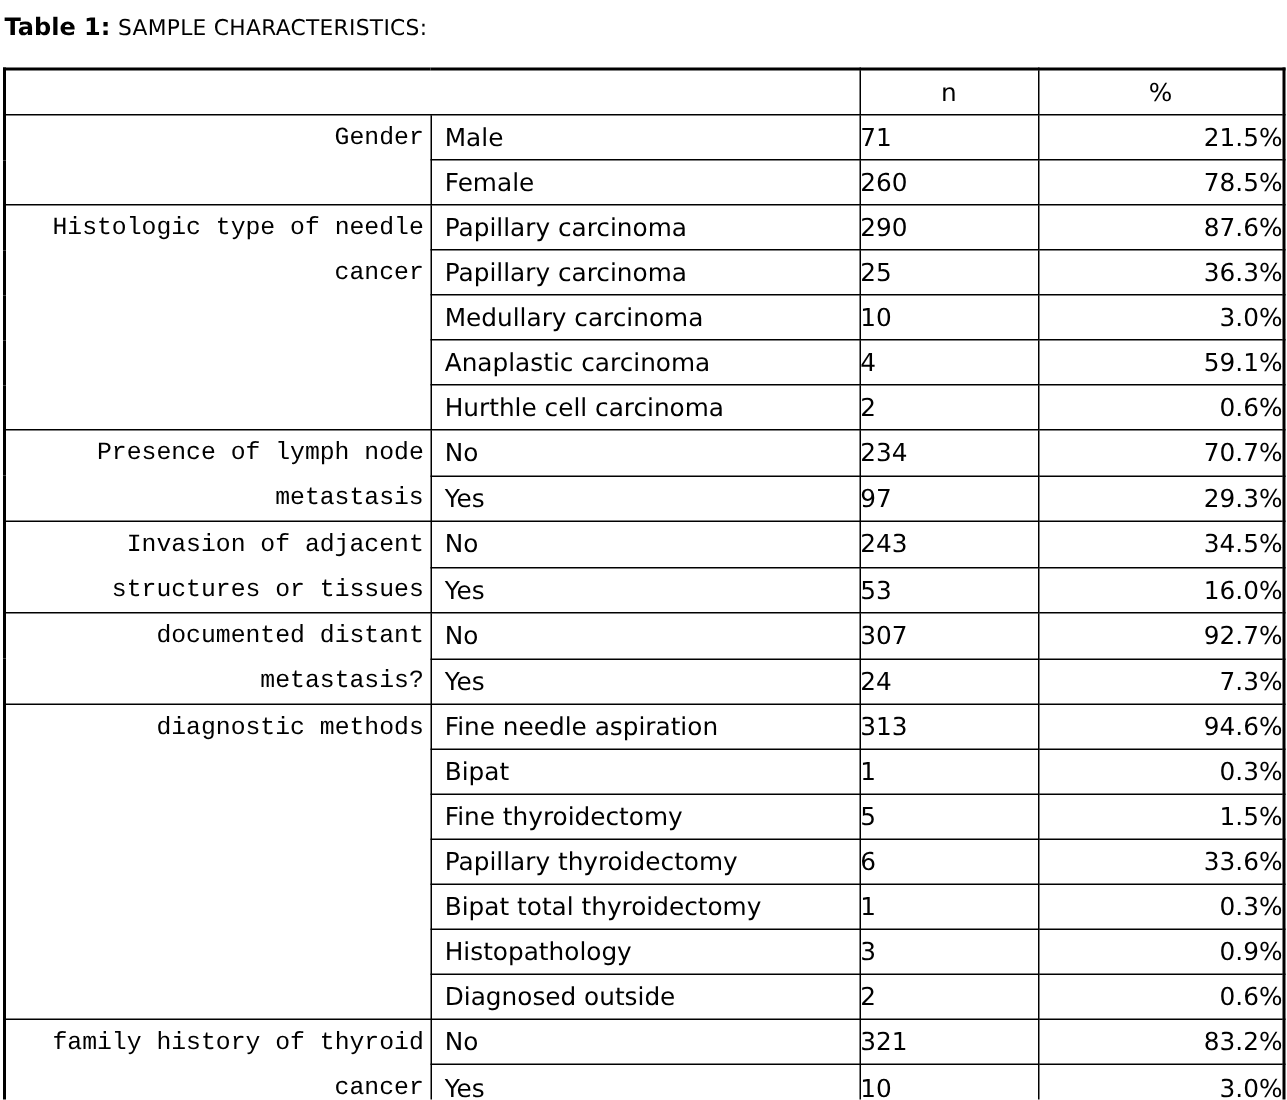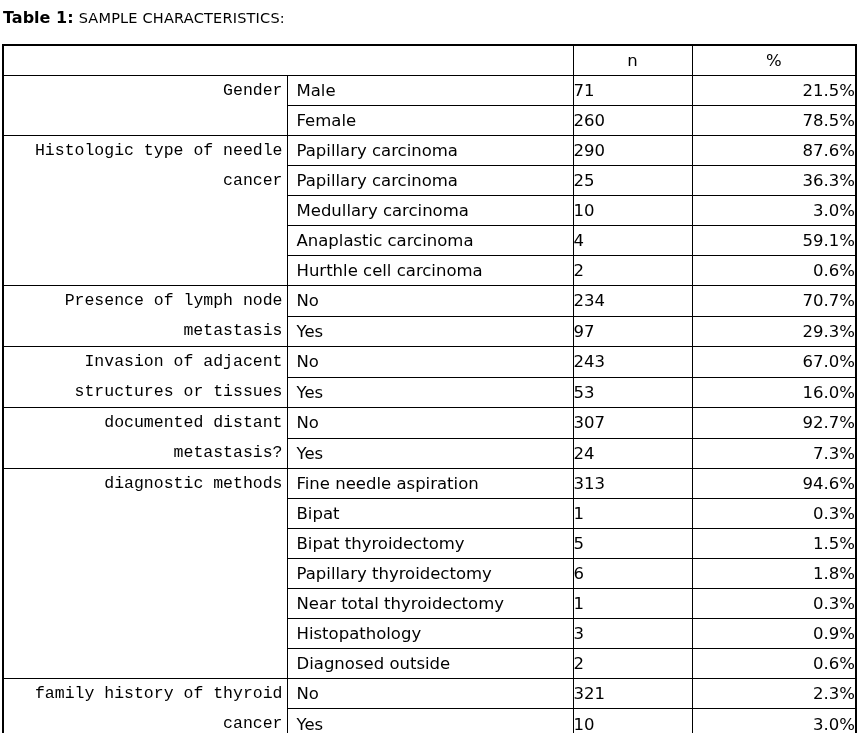--- a/index.html
+++ b/index.html
@@ -157,21 +157,21 @@
         <tr>
           <td class="sub">Yes</td>
           <td class="num">97</td>
           <td class="pct">29.3%</td>
         </tr>
         <tr>
           <td class="cat" rowspan="2">Invasion of adjacent
 structures or tissues</td>
           <td class="sub">No</td>
           <td class="num">243</td>
-          <td class="pct">67.0%</td>
+          <td class="pct">34.5%</td>
         </tr>
         <tr>
           <td class="sub">Yes</td>
           <td class="num">53</td>
           <td class="pct">16.0%</td>
         </tr>
         <tr>
           <td class="cat" rowspan="2">documented distant
 metastasis?</td>
           <td class="sub">No</td>
@@ -188,50 +188,50 @@
           <td class="sub">Fine needle aspiration</td>
           <td class="num">313</td>
           <td class="pct">94.6%</td>
         </tr>
         <tr>
           <td class="sub">Bipat</td>
           <td class="num">1</td>
           <td class="pct">0.3%</td>
         </tr>
         <tr>
-          <td class="sub">Bipat thyroidectomy</td>
+          <td class="sub">Fine thyroidectomy</td>
           <td class="num">5</td>
           <td class="pct">1.5%</td>
         </tr>
         <tr>
           <td class="sub">Papillary thyroidectomy</td>
           <td class="num">6</td>
-          <td class="pct">1.8%</td>
-        </tr>
-        <tr>
-          <td class="sub">Near total thyroidectomy</td>
+          <td class="pct">33.6%</td>
+        </tr>
+        <tr>
+          <td class="sub">Bipat total thyroidectomy</td>
           <td class="num">1</td>
           <td class="pct">0.3%</td>
         </tr>
         <tr>
           <td class="sub">Histopathology</td>
           <td class="num">3</td>
           <td class="pct">0.9%</td>
         </tr>
         <tr>
           <td class="sub">Diagnosed outside</td>
           <td class="num">2</td>
           <td class="pct">0.6%</td>
         </tr>
         <tr>
           <td class="cat" rowspan="2">family history of thyroid
 cancer</td>
           <td class="sub">No</td>
           <td class="num">321</td>
-          <td class="pct">2.3%</td>
+          <td class="pct">83.2%</td>
         </tr>
         <tr>
           <td class="sub">Yes</td>
           <td class="num">10</td>
           <td class="pct">3.0%</td>
         </tr>
       </tbody>
   </table>
 
 </div>

